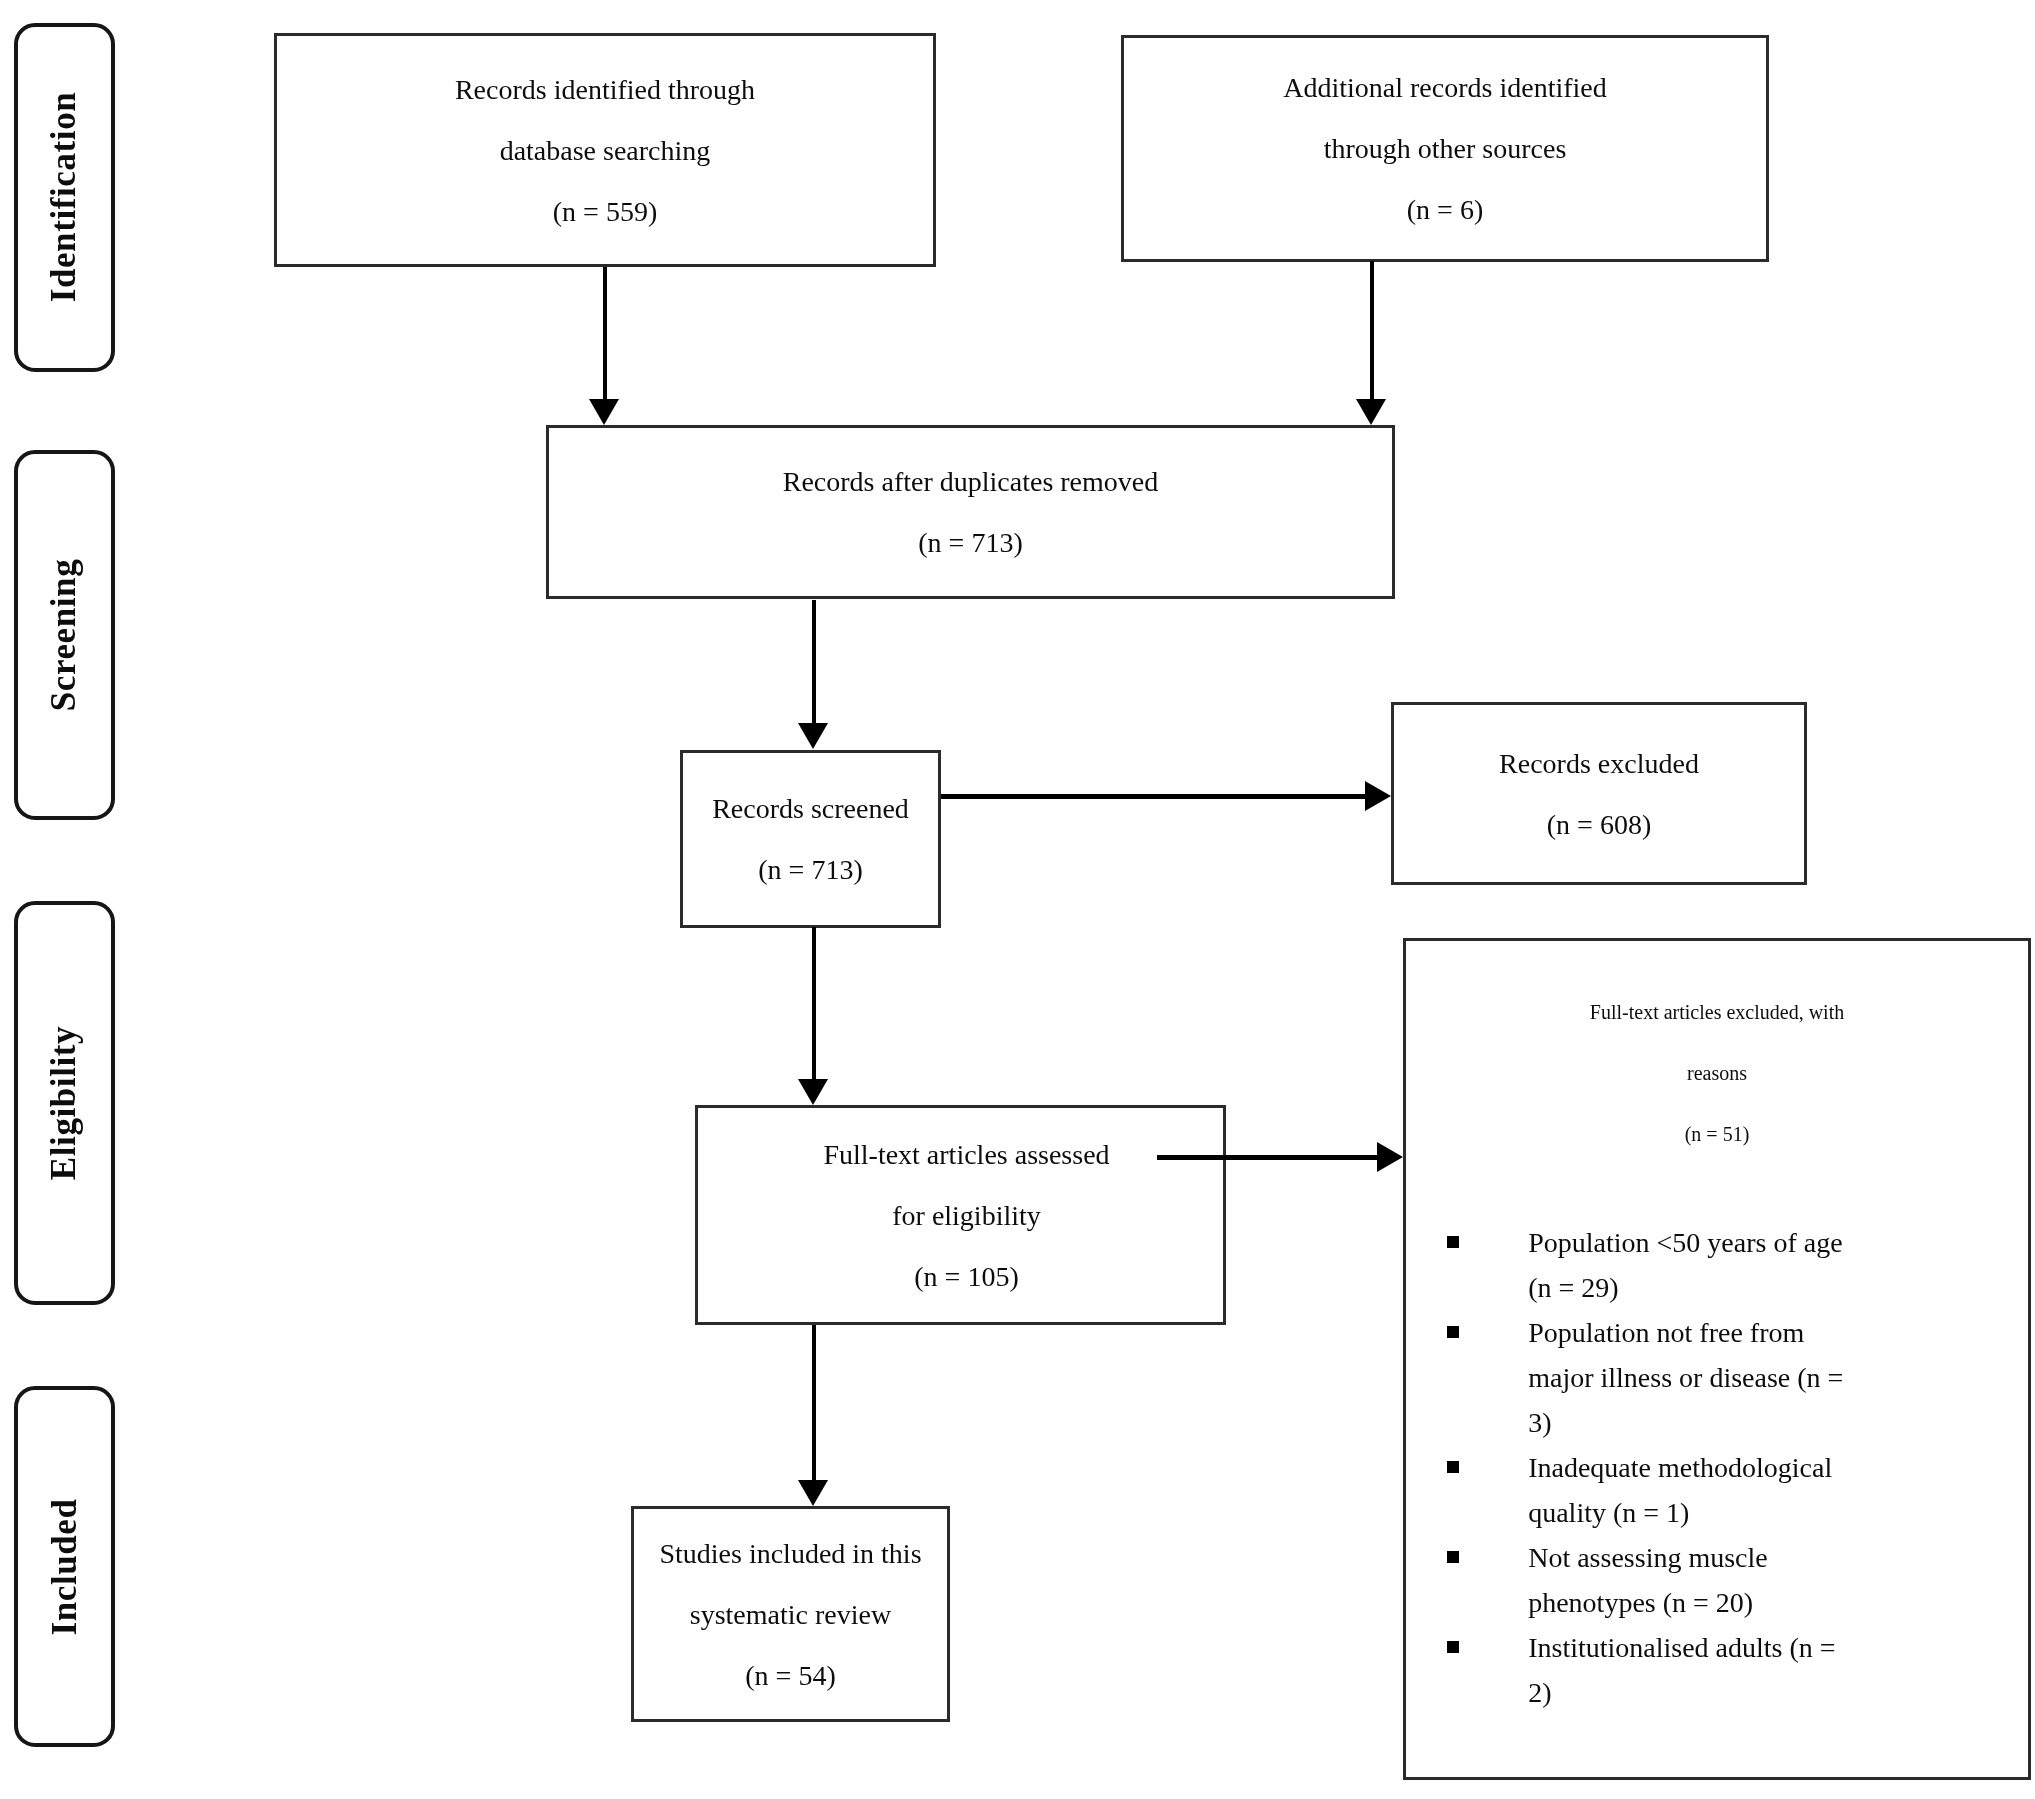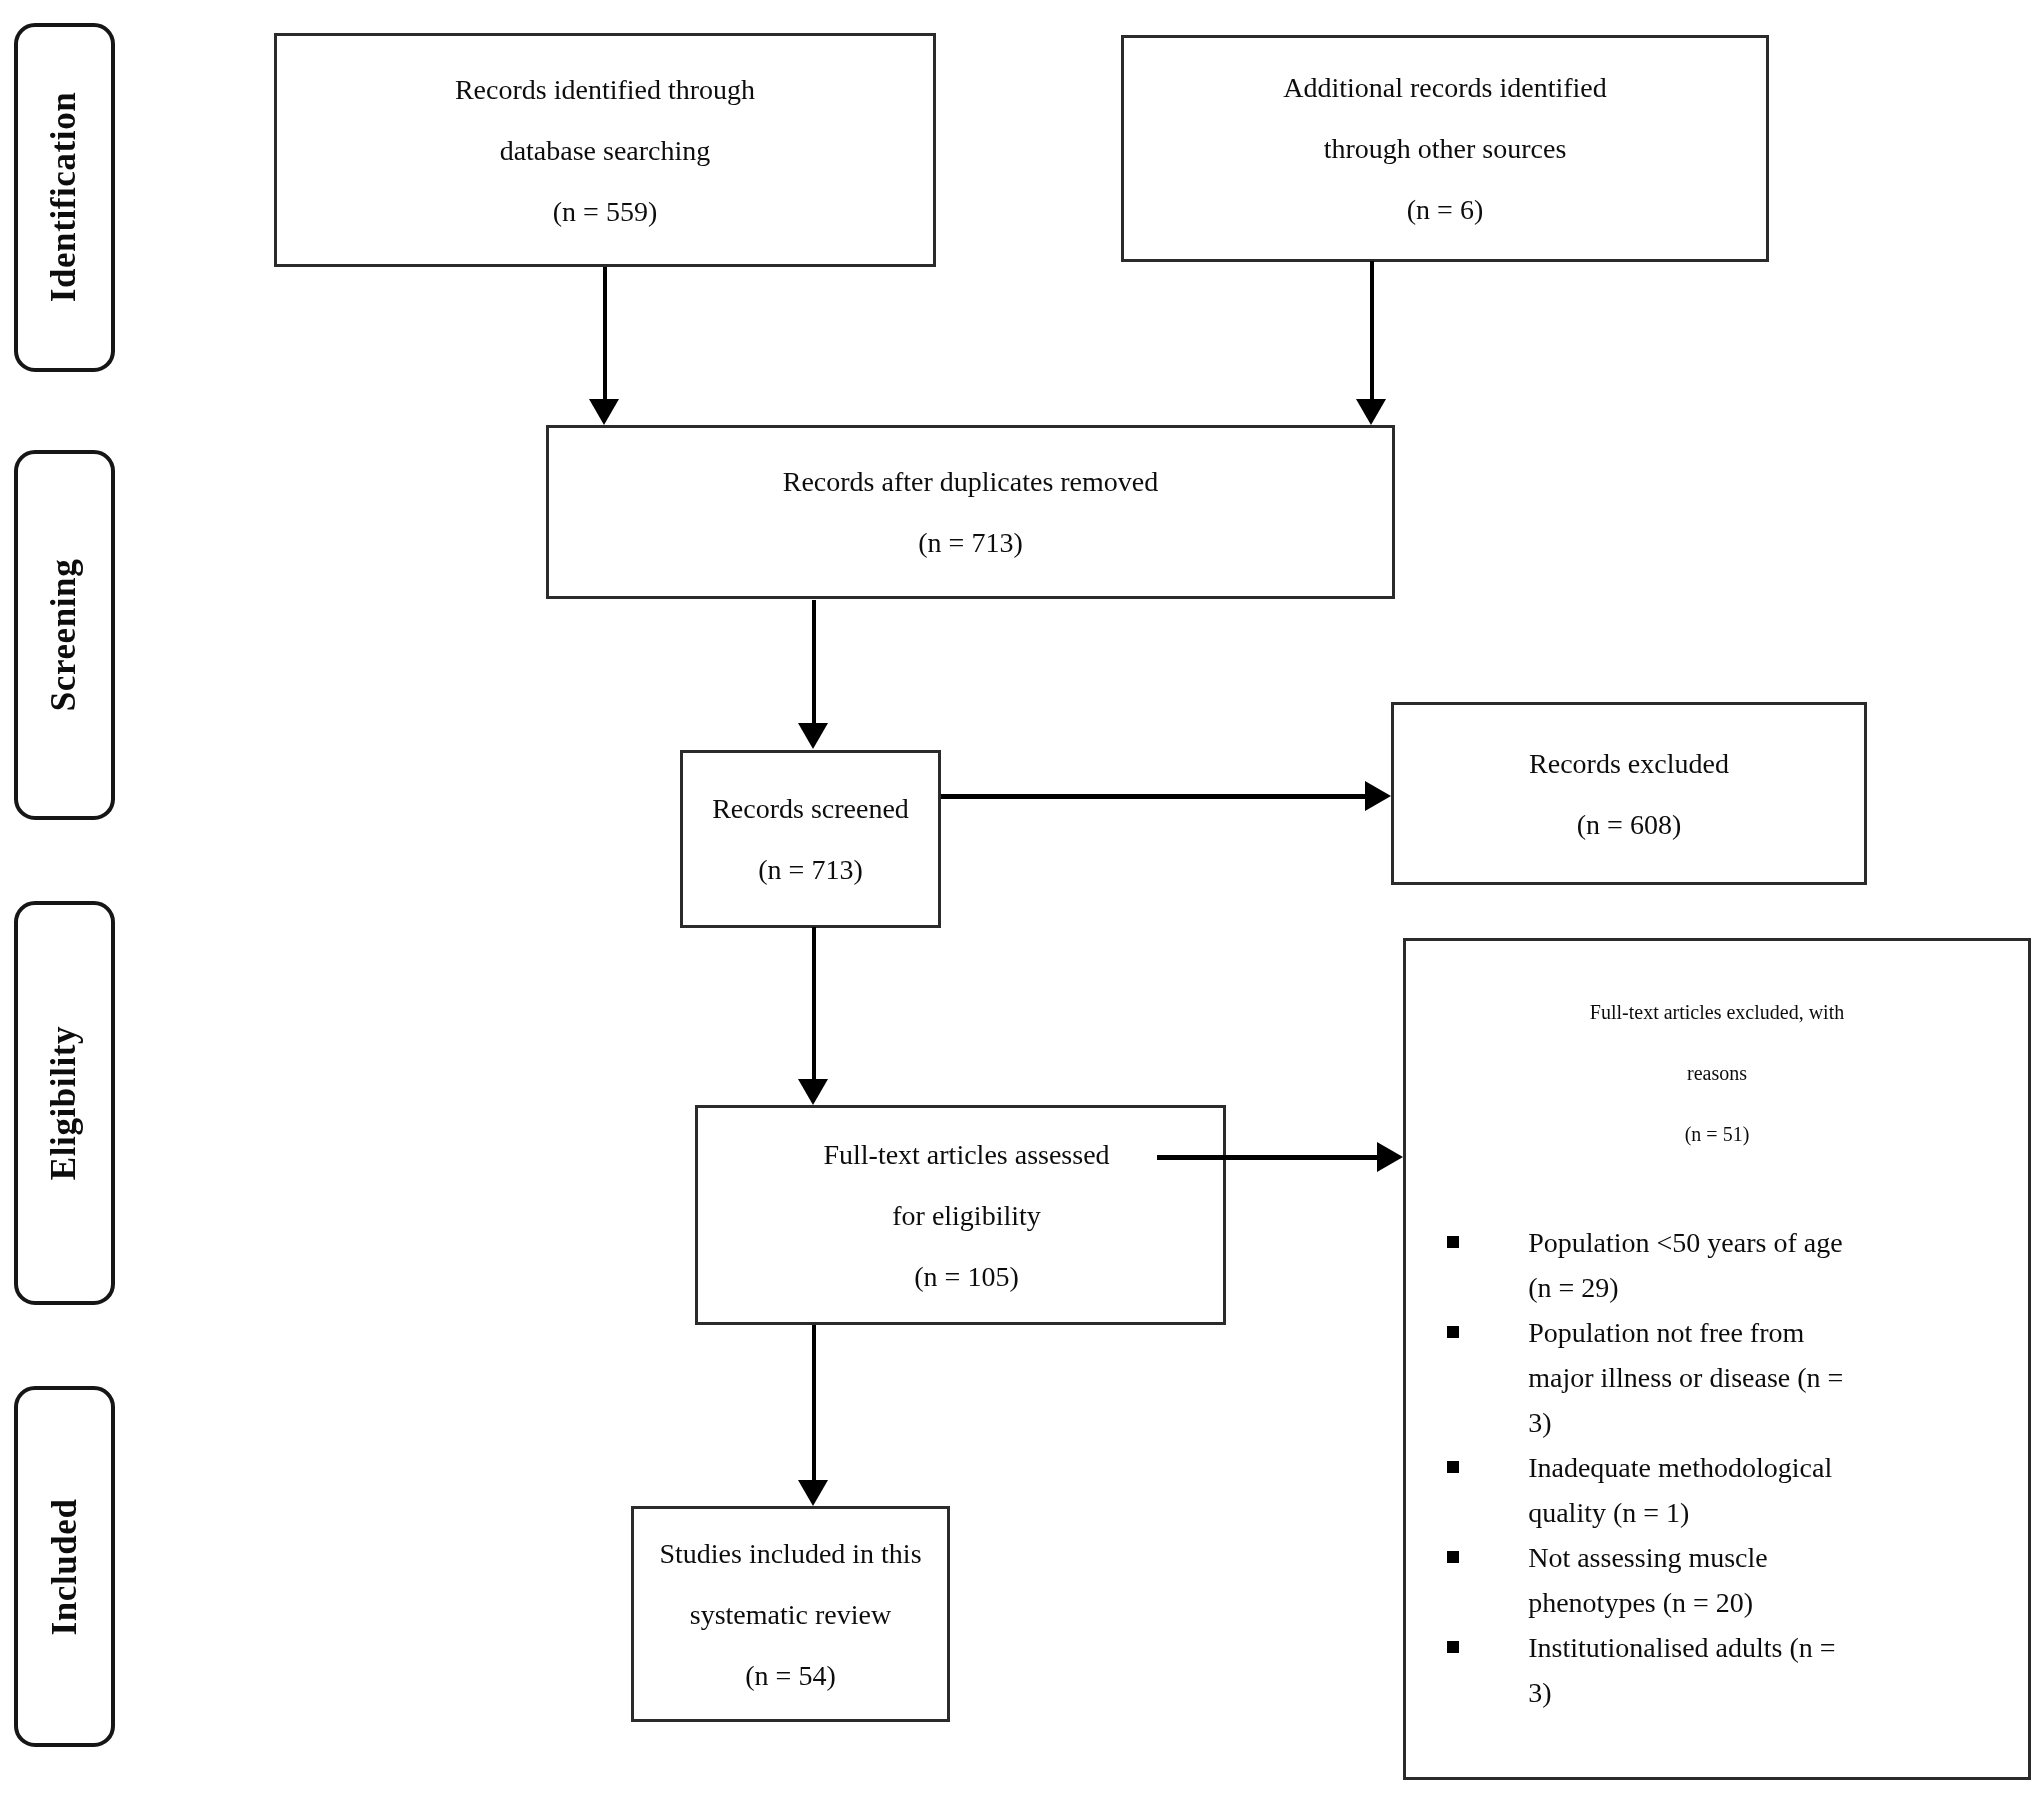--- a/index.html
+++ b/index.html
@@ -131,21 +131,21 @@
   <div class="fbox" style="left:546px;top:425px;width:849px;height:174px;">
     <span class="fbox-text">Records after duplicates removed
 (n = 713)</span>
   </div>
 
   <div class="fbox" style="left:680px;top:750px;width:261px;height:178px;">
     <span class="fbox-text">Records screened
 (n = 713)</span>
   </div>
 
-  <div class="fbox" style="left:1391px;top:702px;width:476px;height:183px;">
+  <div class="fbox" style="left:1391px;top:702px;width:416px;height:183px;">
     <span class="fbox-text">Records excluded
 (n = 608)</span>
   </div>
 
   <div class="fbox" style="left:695px;top:1105px;width:531px;height:220px;padding-left:12px;">
     <span class="fbox-text">Full-text articles assessed
 for eligibility
 (n = 105)</span>
   </div>
 
@@ -171,21 +171,21 @@
 quality (n = 1)</span>
       </div>
       <div class="reason">
         <span class="bullet-square"></span>
         <span class="reason-text">Not assessing muscle
 phenotypes (n = 20)</span>
       </div>
       <div class="reason">
         <span class="bullet-square"></span>
         <span class="reason-text">Institutionalised adults (n =
-3)</span>
+2)</span>
       </div>
     </div>
   </div>
 
   <div class="fbox" style="left:631px;top:1506px;width:319px;height:216px;">
     <span class="fbox-text">Studies included in this
 systematic review
 (n = 54)</span>
   </div>
 

